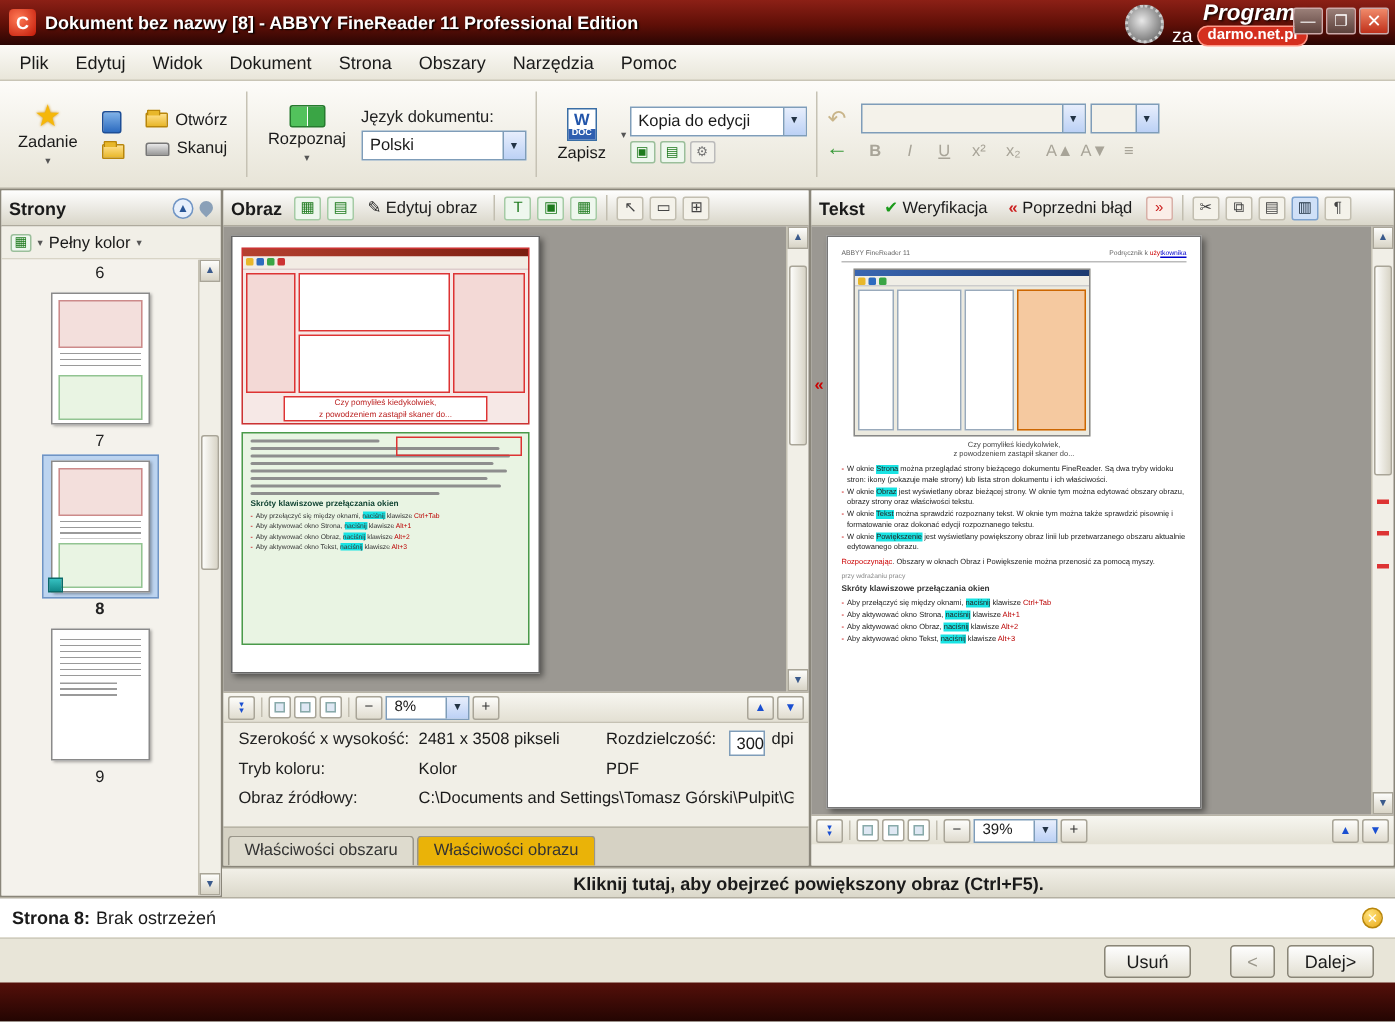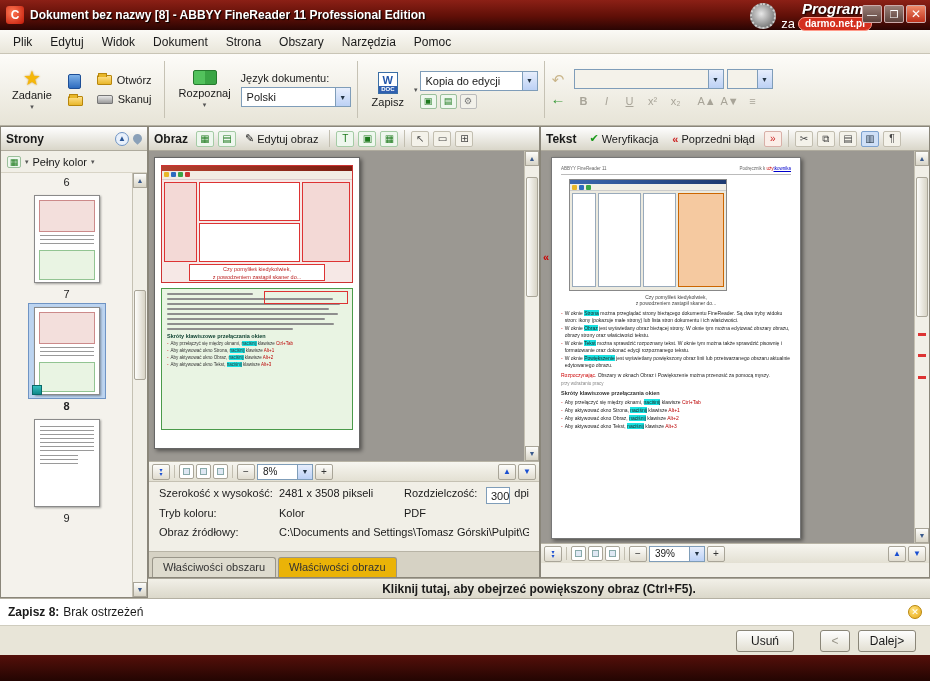--- a/index.html
+++ b/index.html
@@ -582,21 +582,21 @@
         </div>
       </div>
 
       <div class="hintbar">
         <span>Kliknij tutaj, aby obejrzeć powiększony obraz (Ctrl+F5).</span>
       </div>
     </div>
   </div>
 
   <div class="statusbar">
-    <span style="font-weight:bold">Zapisz 8:</span>
+    <span style="font-weight:bold">Strona 8:</span>
     <span>Brak ostrzeżeń</span>
     <span class="warnclose">✕</span>
   </div>
 
   <div class="navbar">
     <div class="navbtn">Usuń</div>
     <div class="navbtn prev">&lt;</div>
     <div class="navbtn">Dalej&gt;</div>
   </div>
 

